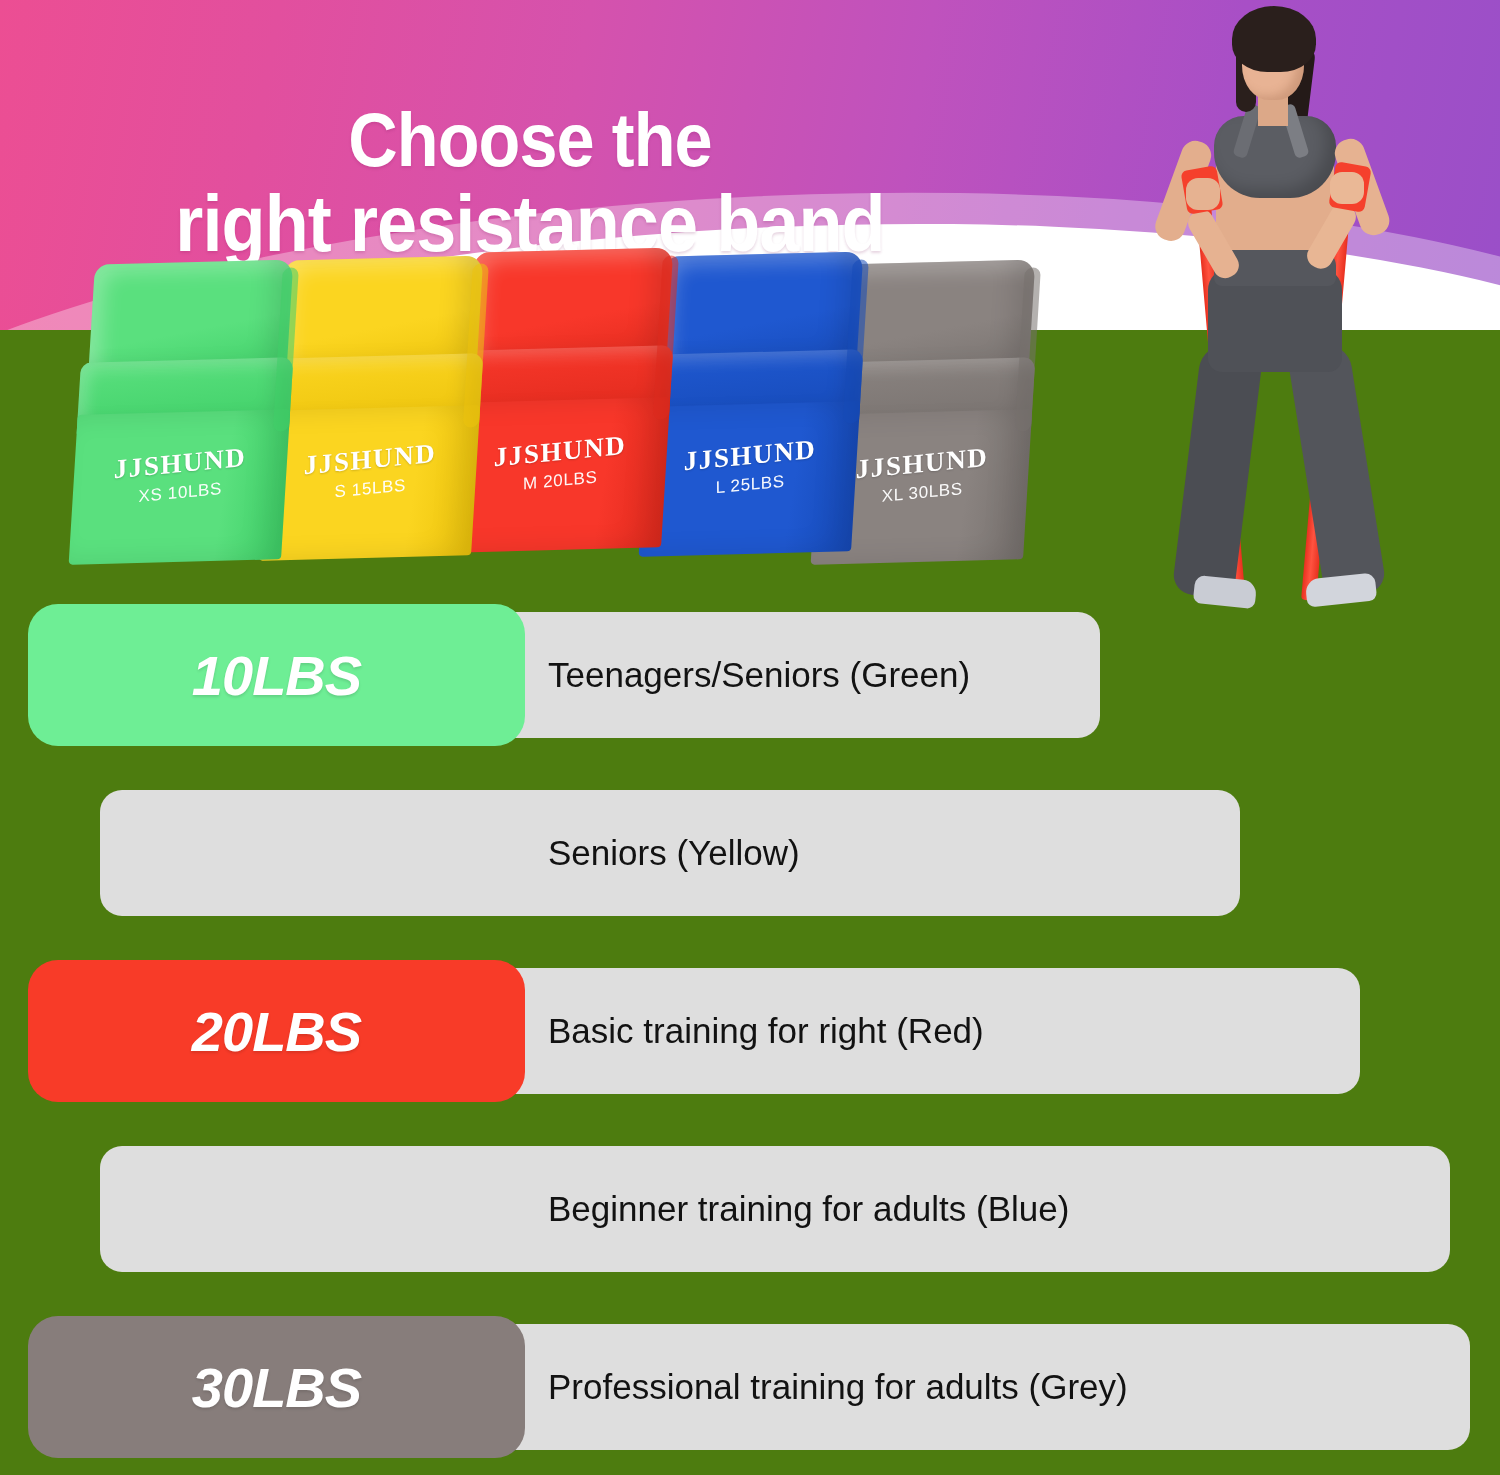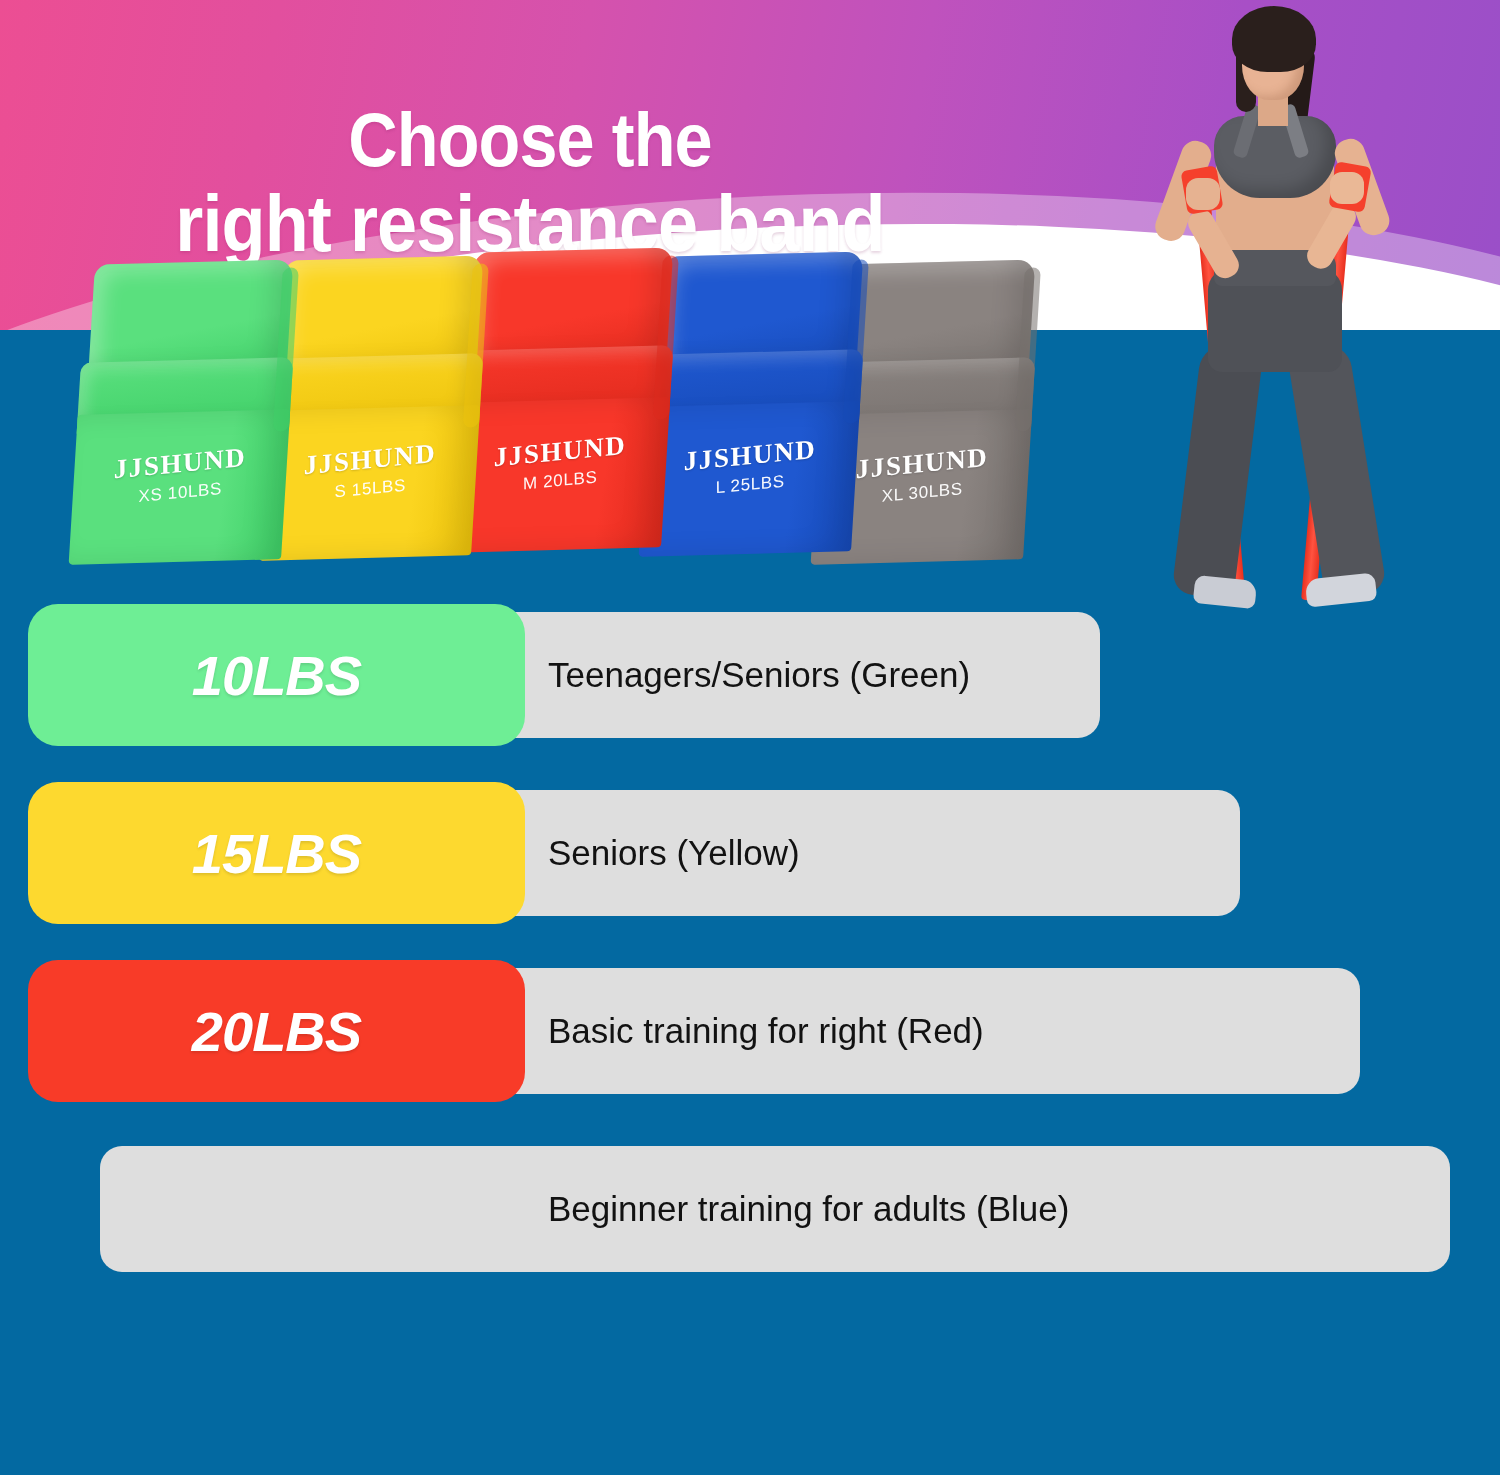--- a/index.html
+++ b/index.html
@@ -3,21 +3,21 @@
 <meta charset="utf-8">
 <style>
   html,body{margin:0;padding:0;background:#fff;}
   body{font-family:"Liberation Sans", sans-serif;}
 
   #page{
     position:relative;
     width:1500px;
     height:1475px;
     overflow:hidden;
-    background:#0369a1;
+    background:#4d7c0f;
   }
 
   
   .hero{
     position:absolute; left:0; top:0; width:1500px; height:330px;
     overflow:hidden;
   }
   .hero-bg{
     position:absolute; left:0; top:0; width:1500px; height:330px;
     background:linear-gradient(100deg,#ec4e93 0%,#e24f9e 18%,#d552ad 38%,#bf52bd 60%,#a84fc6 80%,#9a4fc8 100%);
@@ -374,31 +374,35 @@
   <div class="rows">
       <div class="row">
         <div class="row-strip" style="width: 1000px; background: rgb(222, 222, 222);"></div>
         <div class="pill" style="background: rgb(110, 238, 149);">
           <span class="pill-text">10LBS</span>
         </div>
         <div class="row-desc">Teenagers/Seniors (Green)</div>
       </div>
       <div class="row">
         <div class="row-strip" style="width: 1140px; background: rgb(222, 222, 222);"></div>
-        <div class="pill" style="background: rgb(253, 217, 47);">
-          <span class="pill-text">15LBS</span>
-        </div>
         <div class="row-desc">Seniors (Yellow)</div>
       </div>
       <div class="row">
         <div class="row-strip" style="width: 1260px; background: rgb(222, 222, 222);"></div>
         <div class="pill" style="background: rgb(248, 59, 40);">
           <span class="pill-text">20LBS</span>
         </div>
         <div class="row-desc">Basic training for right (Red)</div>
       </div>
       <div class="row">
         <div class="row-strip" style="width: 1350px; background: rgb(222, 222, 222);"></div>
         <div class="row-desc">Beginner training for adults (Blue)</div>
       </div>
+      <div class="row">
+        <div class="row-strip" style="width: 1370px; background: rgb(222, 222, 222);"></div>
+        <div class="pill" style="background: rgb(135, 125, 123);">
+          <span class="pill-text">30LBS</span>
+        </div>
+        <div class="row-desc">Professional training for adults (Grey)</div>
+      </div>
     </div>
 
 </div>
 
 </body></html>

